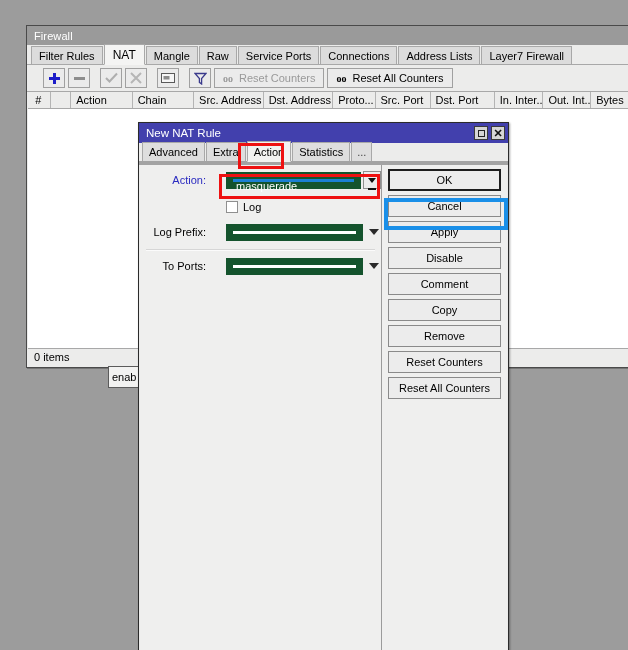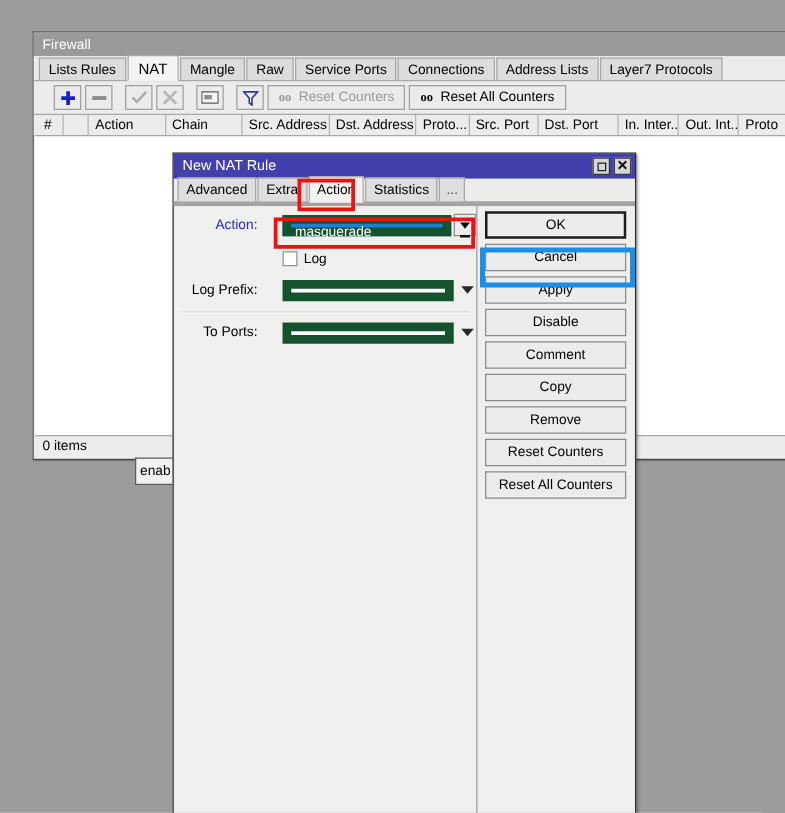--- a/index.html
+++ b/index.html
@@ -383,28 +383,28 @@
 
 <div id="root">
 
   <div class="firewall-window">
 
     <div class="fw-titlebar">
       <span class="fw-title">Firewall</span>
     </div>
 
     <div class="fw-tabstrip">
-      <div class="fw-tab">Lists Rules</div>
+      <div class="fw-tab">Filter Rules</div>
       <div class="fw-tab active">NAT</div>
       <div class="fw-tab">Mangle</div>
       <div class="fw-tab">Raw</div>
       <div class="fw-tab">Service Ports</div>
       <div class="fw-tab">Connections</div>
       <div class="fw-tab">Address Lists</div>
-      <div class="fw-tab">Layer7 Protocols</div>
+      <div class="fw-tab">Layer7 Firewall</div>
     </div>
 
     <div class="fw-toolbar">
       <div class="tb-btn">
         <span class="icon-plus"></span>
       </div>
       <div class="tb-btn">
         <span class="icon-minus"></span>
       </div>
       <div class="tb-btn sep-left">
@@ -443,21 +443,21 @@
       <div class="col blank"></div>
       <div class="col" style="width:67px">Action</div>
       <div class="col" style="width:67px">Chain</div>
       <div class="col" style="width:76px">Src. Address</div>
       <div class="col" style="width:76px">Dst. Address</div>
       <div class="col" style="width:46px">Proto...</div>
       <div class="col" style="width:60px">Src. Port</div>
       <div class="col" style="width:70px">Dst. Port</div>
       <div class="col" style="width:53px">In. Inter...</div>
       <div class="col" style="width:52px">Out. Int...</div>
-      <div class="col" style="width:40px;border-right:none">Proto</div>
+      <div class="col" style="width:40px;border-right:none">Bytes</div>
     </div>
 
     <div class="fw-listarea"></div>
 
     <div class="fw-status">0 items</div>
   </div>
 
   <div class="enab-chip">enab</div>
 
   <div class="nat-dialog">

